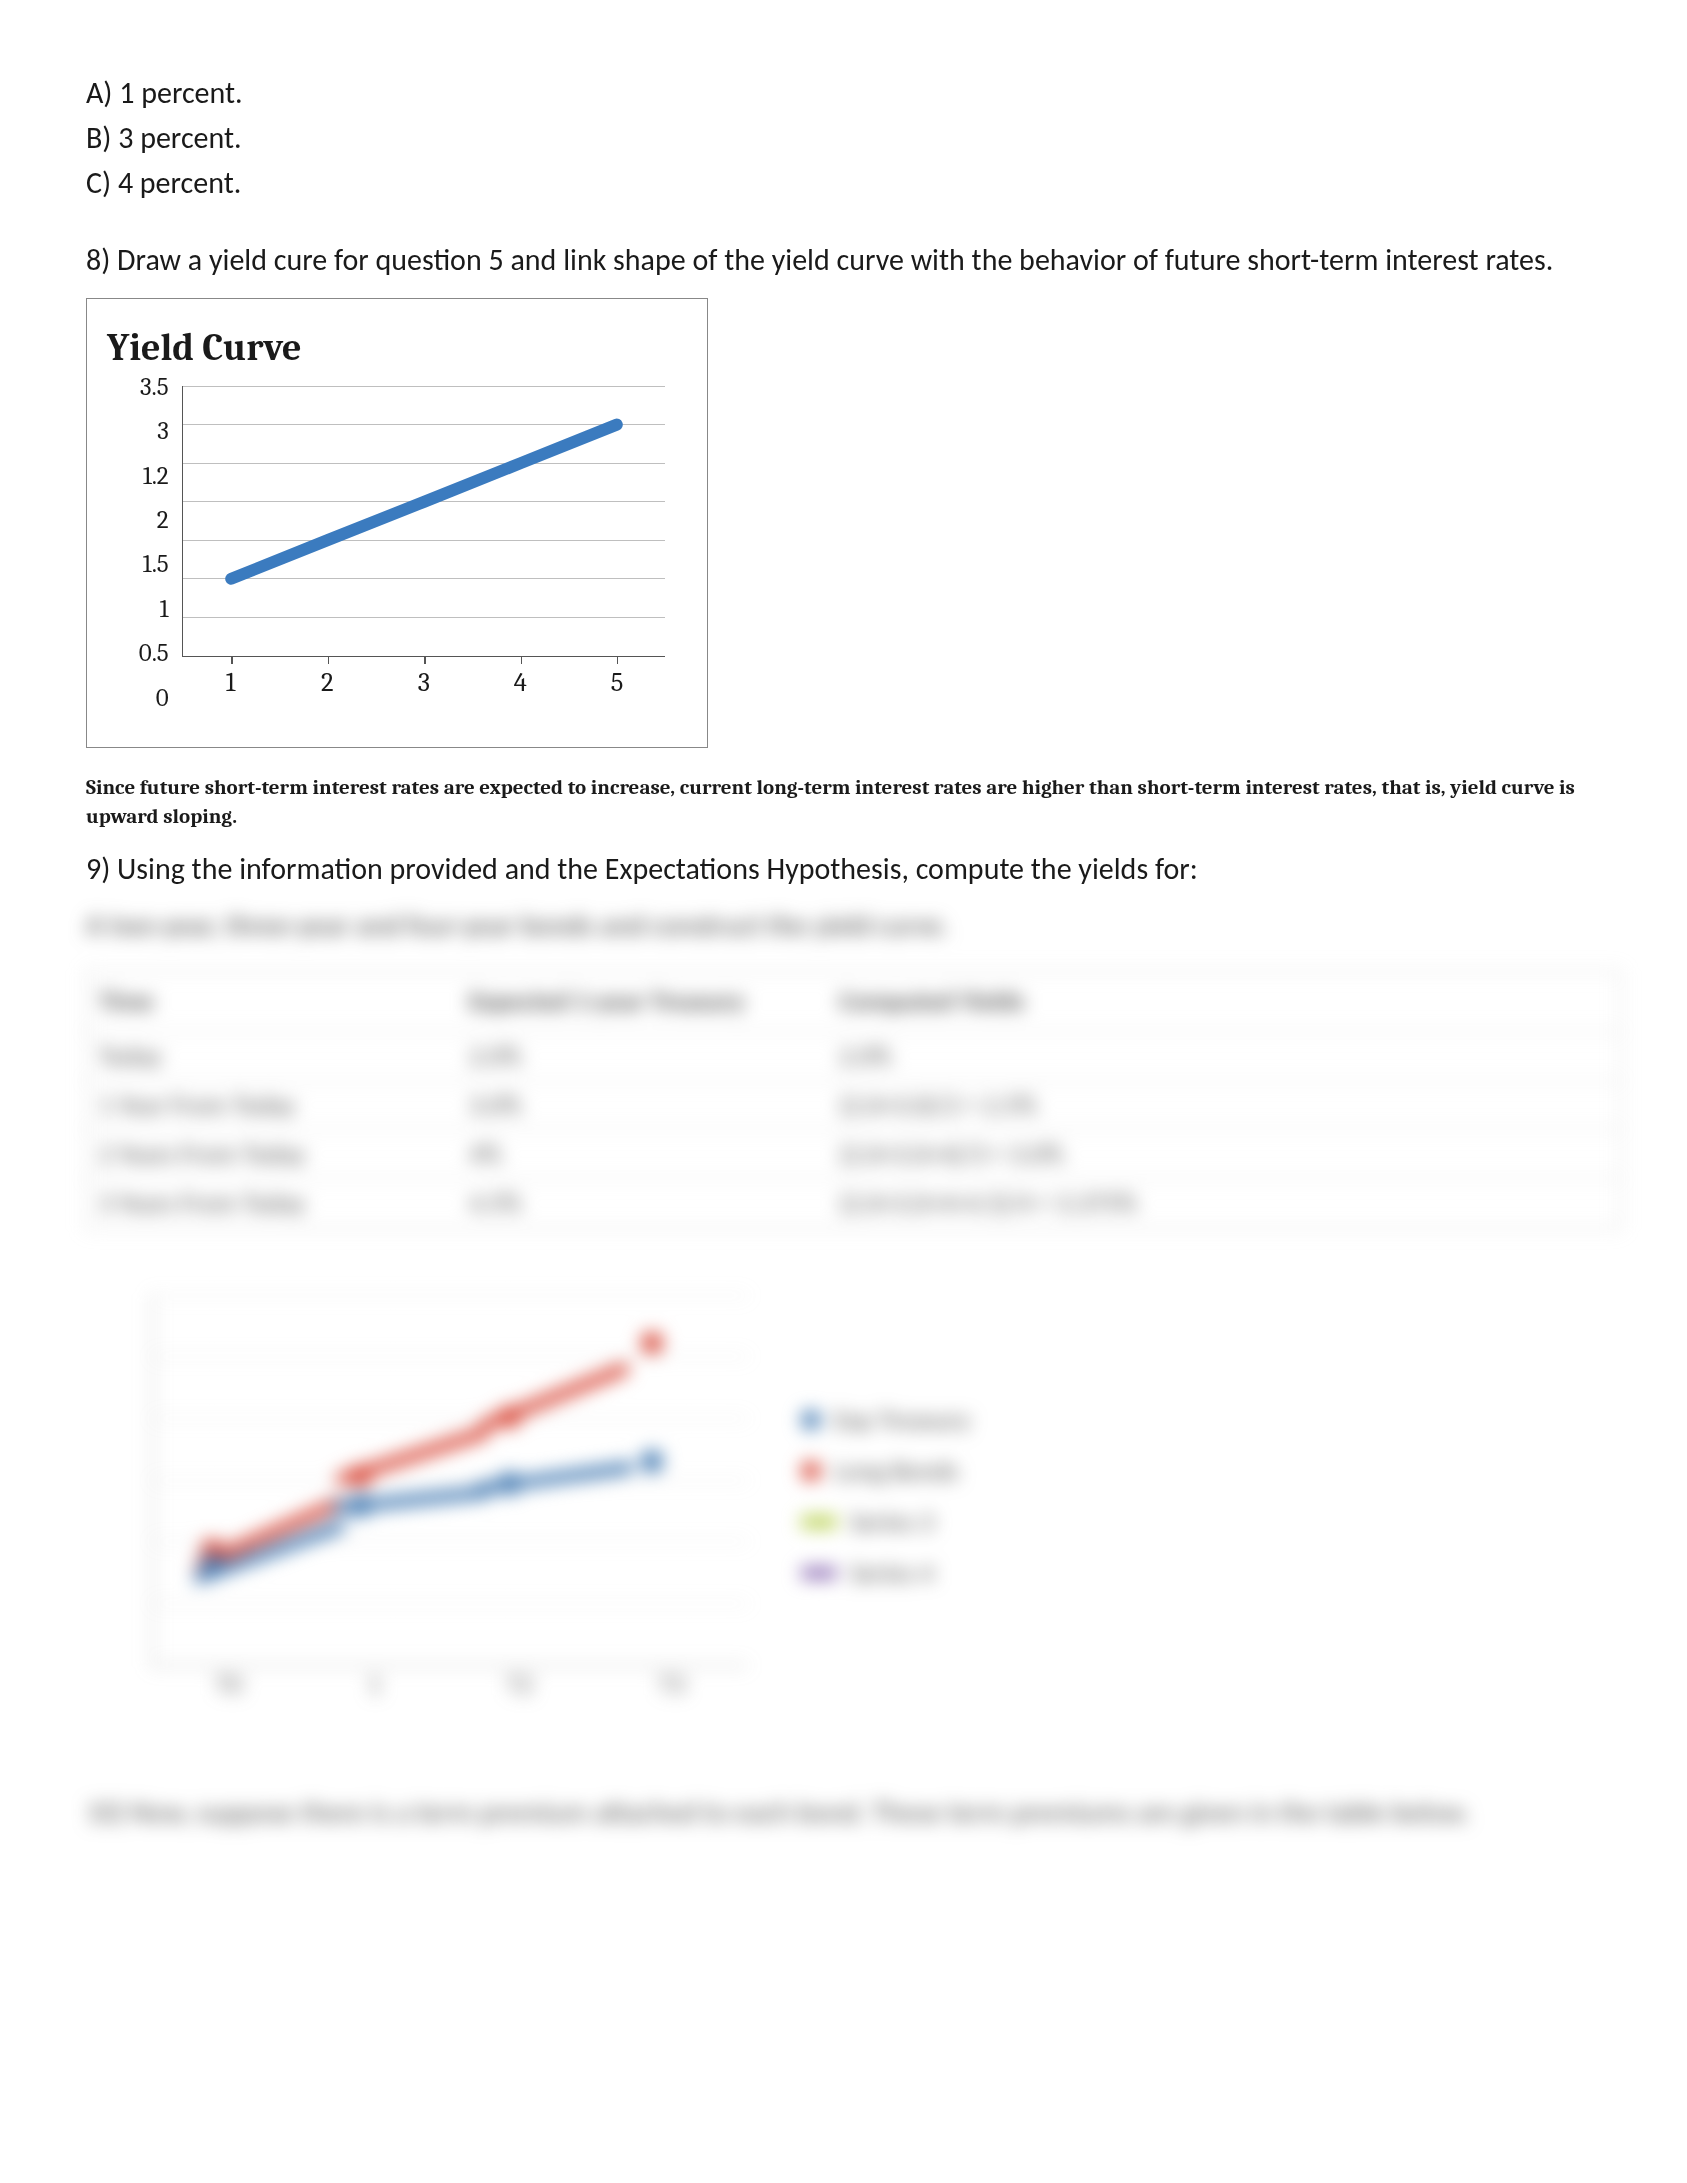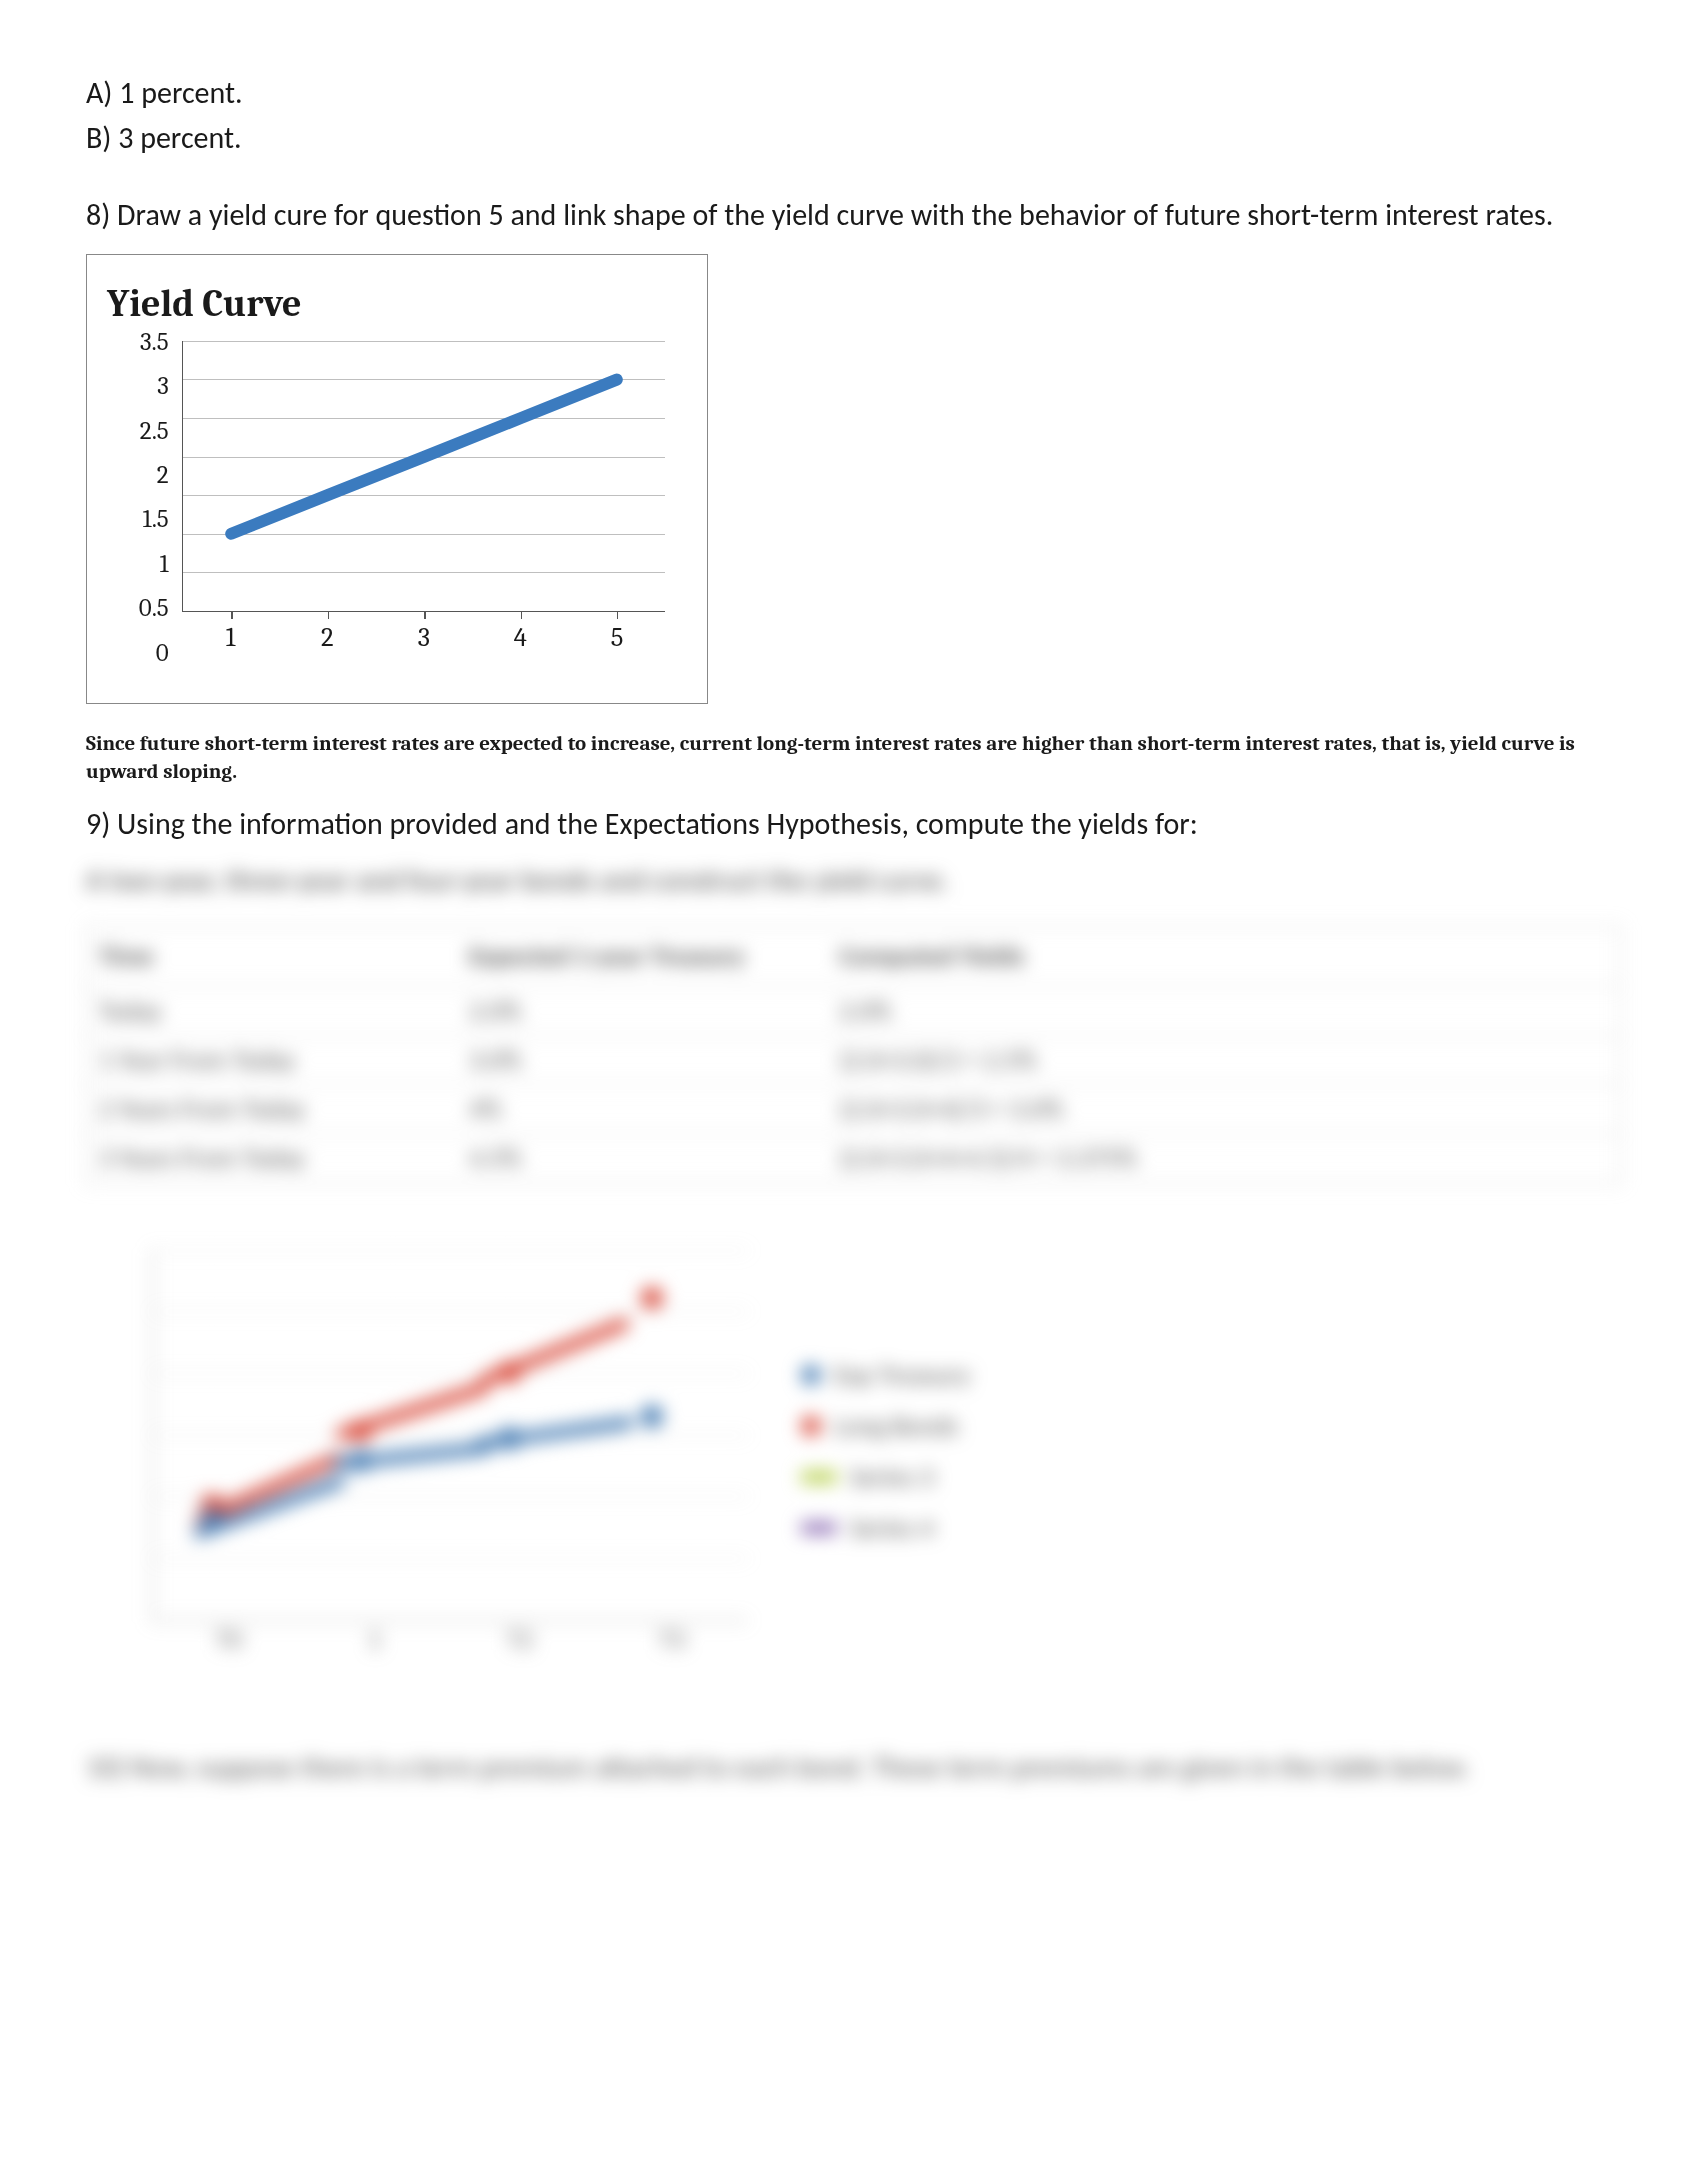--- a/index.html
+++ b/index.html
@@ -145,31 +145,32 @@
   .fake-x{position:absolute;bottom:-37px;left:0;right:0;display:flex;justify-content:space-around;font-size:26.5px;color:#666;}
   .blur-tail{font-size:29px;color:#555;margin-top:40px;line-height:1.5;}
 </style>
 </head>
 <body>
 
 <div class="page">
 
   <div class="opt">A) 1 percent.</div>
   <div class="opt">B) 3 percent.</div>
+  <div class="opt">C) 4 percent.</div>
 
   <div class="q">8) Draw a yield cure for question 5 and link shape of the yield curve with the behavior of future short-term interest rates.</div>
 
   <div class="chart-frame">
     <div class="chart-title">Yield Curve</div>
     <div class="plot">
       <div class="y-ticks">
 
         <span style="top:0%">3.5</span>
         <span style="top:14.3%">3</span>
-        <span style="top:28.6%">2.5</span>
+        <span style="top:28.6%">1.2</span>
         <span style="top:42.9%">2</span>
         <span style="top:57.1%">1.5</span>
         <span style="top:71.4%">1</span>
         <span style="top:85.7%">0.5</span>
         <span style="top:100%">0</span>
       </div>
       <div class="axis-area">
         <div class="grid-line" style="top:0%"></div>
         <div class="grid-line" style="top:14.3%"></div>
         <div class="grid-line" style="top:28.6%"></div>

